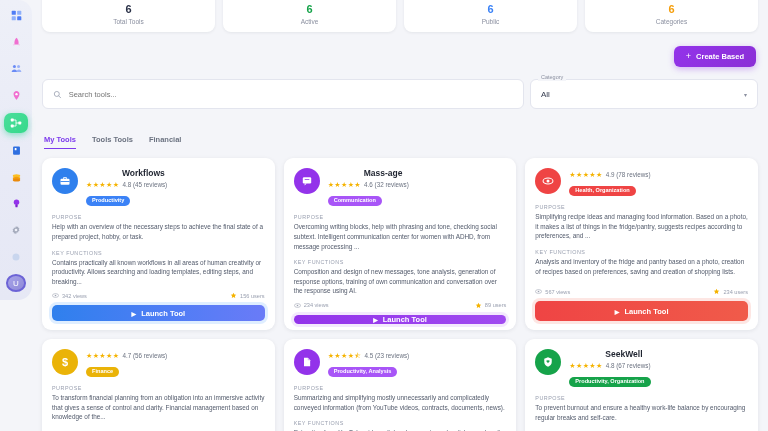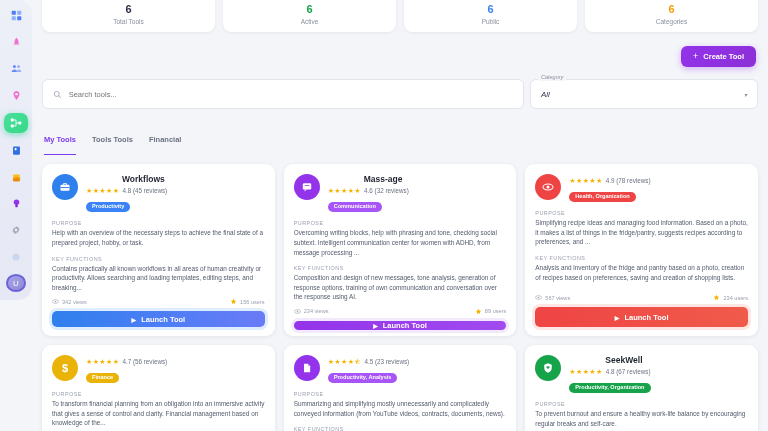--- a/index.html
+++ b/index.html
@@ -115,21 +115,20 @@
     border: none; outline: none;
     font-size: 7.5px; color: #9aa0b0;
     background: transparent;
     width: 100%;
     font-family: "Liberation Sans", sans-serif;
   }
   .select-wrap {
     width: 228px;
     position: relative;
     height: 44px;
-    font-style: italic;
   }
   .select-box {
     height: 30px;
     background: #fff;
     border: 1px solid #e3e5ee;
     border-radius: 6px;
     display: flex;
     align-items: center;
     justify-content: space-between;
     padding: 0 10px;
@@ -146,21 +145,21 @@
     line-height: 1;
   }
   .caret { font-size: 6px; color: #8b90a0; }
 
   
   .tabs { display: flex; gap: 16px; margin-top: 12px; padding-left: 2px; }
   .tab {
     font-size: 7.5px;
     font-weight: 700;
     color: #6b7280;
-    padding-bottom: 10px;
+    padding-bottom: 4px;
     cursor: pointer;
   }
   .tab.active { color: #7c3aed; border-bottom: 1.5px solid #7c3aed; }
 
   
   .cards-grid {
     display: grid;
     grid-template-columns: repeat(3, 1fr);
     gap: 9px;
     margin-top: 9px;
@@ -329,21 +328,21 @@
     </div>
     <div class="stat-card">
       <div class="stat-value" style="color:#f59e0b">6</div>
       <div class="stat-label">Categories</div>
     </div>
   </div>
 
   <div class="create-row">
     <button class="btn-create">
       <span class="plus">+</span>
-      <span>Create Tool</span>
+      <span>Create Based</span>
     </button>
   </div>
 
   <div class="search-row">
     <div class="search-box">
       <svg width="9" height="9" viewBox="0 0 16 16">
           <circle cx="7" cy="7" r="4.6" fill="none" stroke="#9aa0b0" stroke-width="1.5"></circle>
           <line x1="10.4" y1="10.4" x2="14" y2="14" stroke="#9aa0b0" stroke-width="1.5" stroke-linecap="round"></line>
         </svg>
       <input type="text" placeholder="Search tools..." style="">

